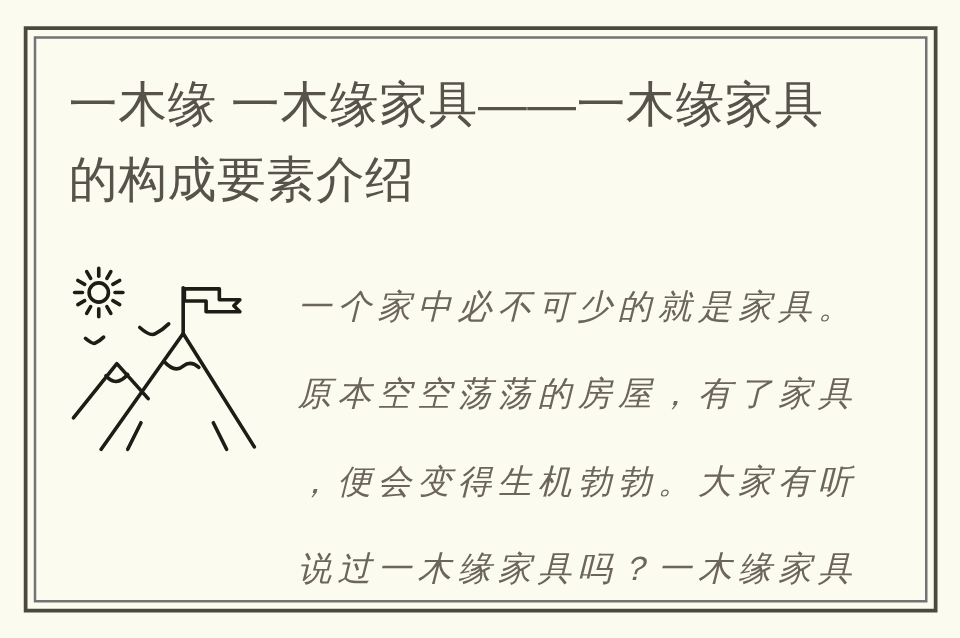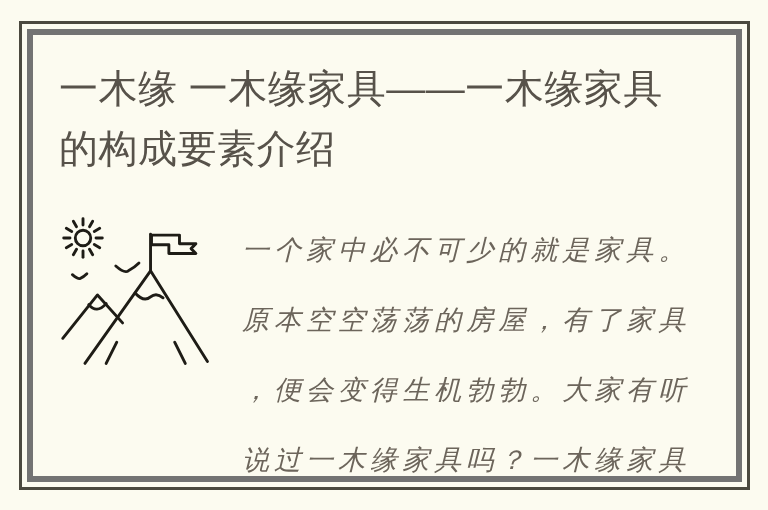--- a/index.html
+++ b/index.html
@@ -22,21 +22,21 @@
     left: 19px;
     top: 21px;
     right: 18px;
     bottom: 20px;
     border: 3px solid #4b493f;
     box-sizing: border-box;
   }
   .inner-frame {
     position: absolute;
     inset: 5px;
-    border: 6px solid #737373;
+    border: 2px solid #737373;
     box-sizing: border-box;
     overflow: hidden;
   }
   .article-title {
     margin: 24px 30px 0 26px;
     max-width: 622px;
     font-size: 39px;
     line-height: 60px;
     font-weight: 500;
     letter-spacing: 0.5px;

